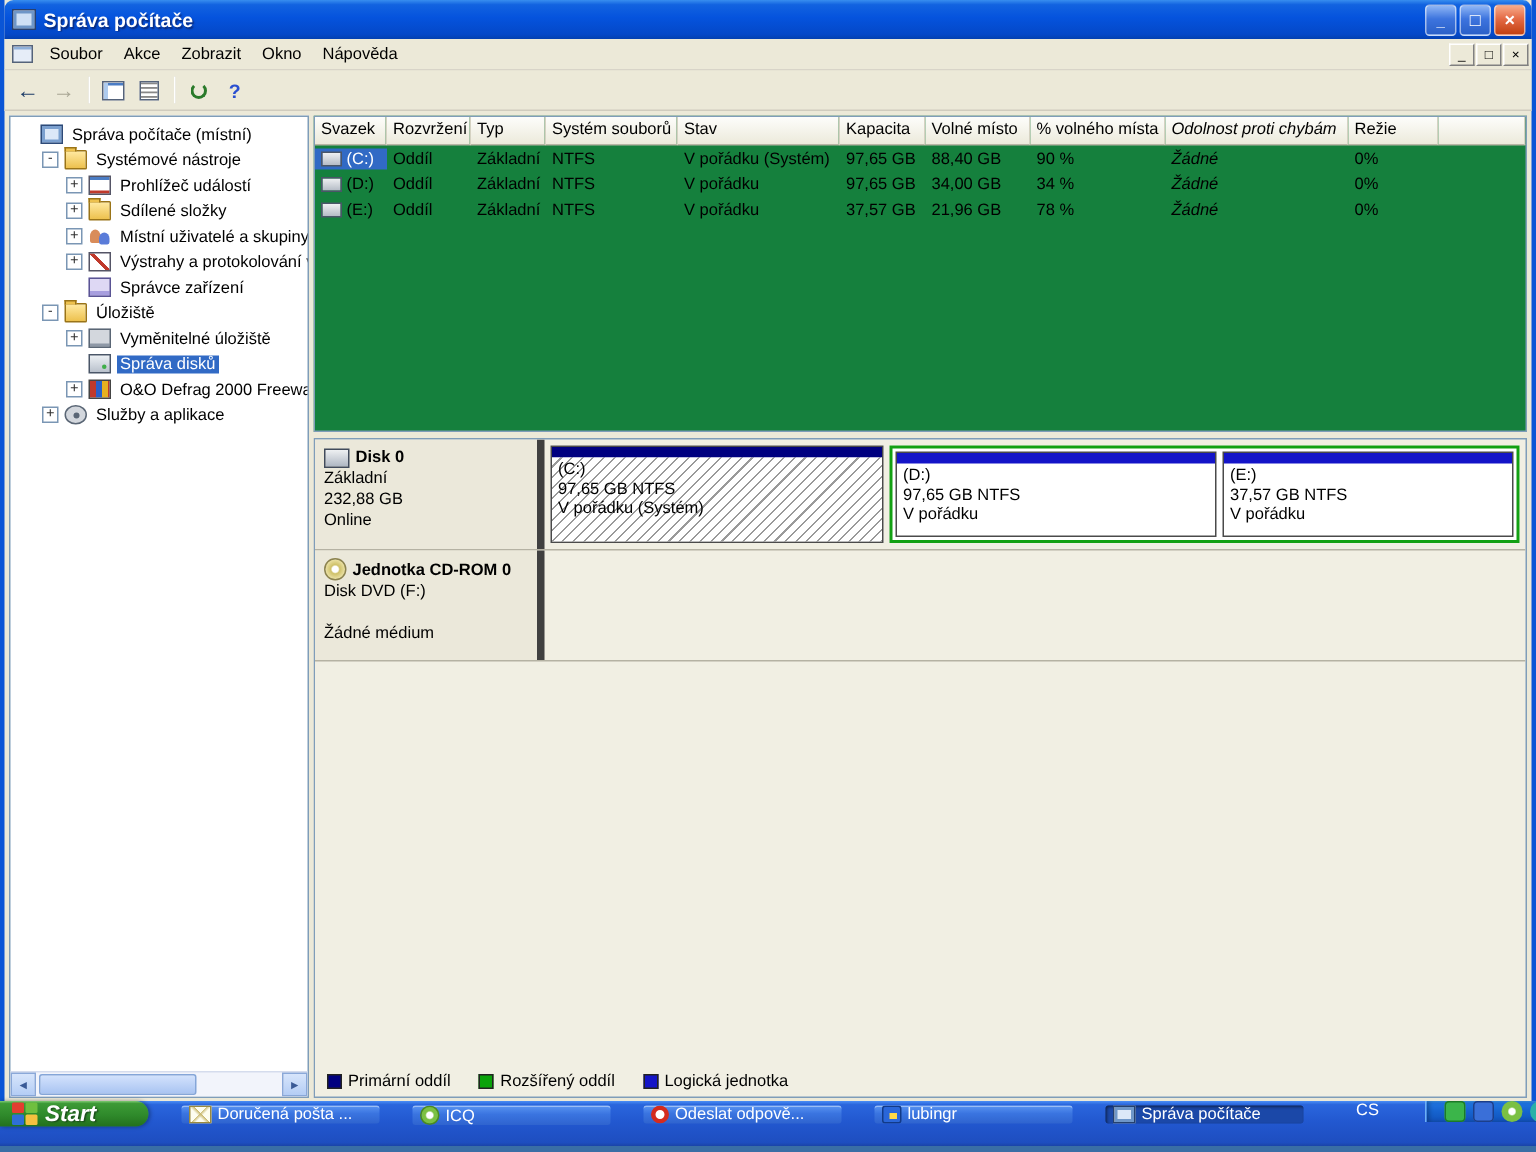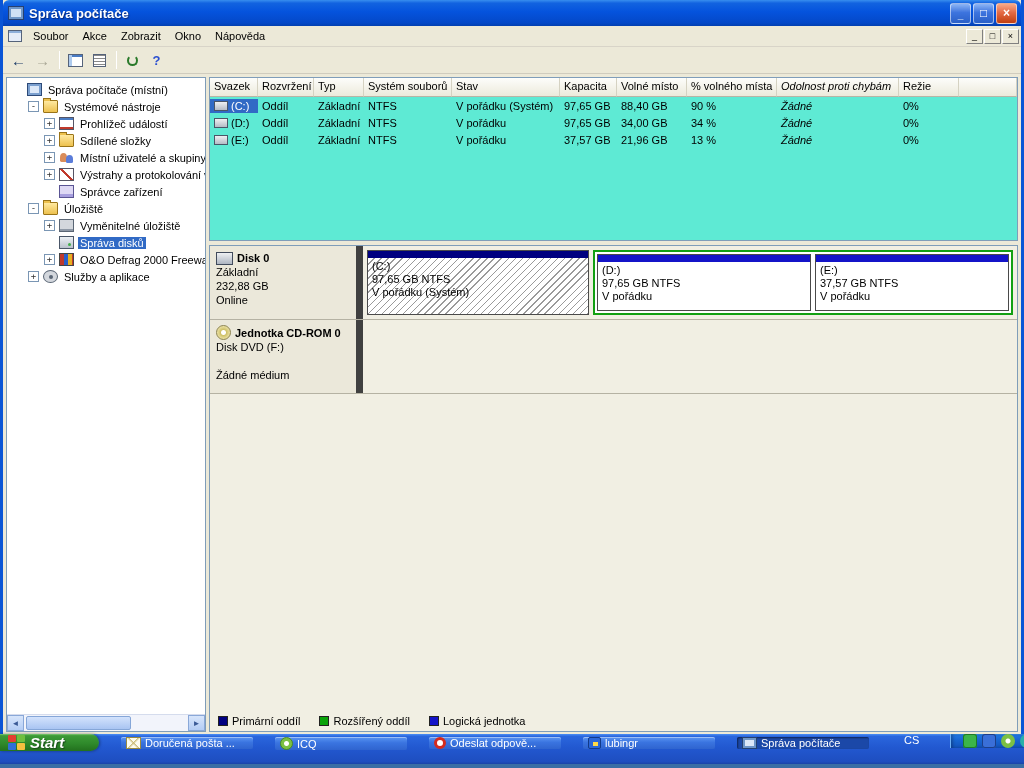--- a/index.html
+++ b/index.html
@@ -78,35 +78,35 @@
   .ic-device { background:#ded8f4; border:1px solid #5a5494; box-shadow:inset 0 -3px 0 #a79ede; }
   .ic-removable { background:#d3d7dd; border:1px solid #5a6675; box-shadow:inset 0 -2px 0 #8e98a6; }
   .ic-disk { background:linear-gradient(#ecf0f4,#b9c1cc); border:1px solid #4a5668; }
   .ic-disk::after { content:""; position:absolute; right:2px; bottom:2px; width:3px; height:3px; border-radius:50%; background:#3fae49; }
   .ic-defrag { border:1px solid #444; background:repeating-linear-gradient(90deg,#c0392b 0 4px,#2a5fc8 4px 8px,#e8b020 8px 12px); }
   .ic-services { background:#d3d7dd; border:1px solid #5a6675; border-radius:50%; }
   .ic-services::after { content:""; position:absolute; left:5px; top:4px; width:4px; height:4px; border-radius:50%; background:#5a6675; }
 
   
   .right-col { flex:1; display:flex; flex-direction:column; gap:4px; overflow:hidden; }
-  .volume-pane { height:164px; flex:none; background:#5eead4; border:1px solid #7f9db9; overflow:hidden; }
+  .volume-pane { height:211px; flex:none; background:#15803d; border:1px solid #7f9db9; overflow:hidden; }
   .vhead { display:flex; height:19px; }
   .hc { flex:none; background:linear-gradient(#fdfdfb,#eceadb); border-right:1px solid #d5d2c2; border-bottom:1px solid #b8b5a5;
         padding:2px 4px; white-space:nowrap; overflow:hidden; }
   .hc.fill { flex:1; }
   .vrow { display:flex; height:17px; align-items:center; }
   .vc { flex:none; padding:1px 4px; white-space:nowrap; overflow:hidden; display:flex; align-items:center; }
   .c0{width:48px;} .c1{width:56px;} .c2{width:50px;} .c3{width:88px;} .c4{width:108px;}
   .c5{width:57px;} .c6{width:70px;} .c7{width:90px;} .c8{width:122px;font-style:italic;} .c9{width:60px;}
   .selcell { background:#316ac5; color:#fff; }
   .ic-vol { width:14px; height:10px; flex:none; margin-right:3px; background:linear-gradient(#eef0f2,#b5bcc6); border:1px solid #4a5668; }
 
   .graphic-pane { flex:1; background:#f1efe3; border:1px solid #7f9db9; position:relative; overflow:hidden; }
   .disk-row { display:flex; border-bottom:1px solid #b5b2a3; height:74px; }
-  .disk-label { width:153px; flex:none; background:#ebe8da; border-right:7px solid #404040; padding:5px 6px; line-height:14px; }
+  .disk-label { width:153px; flex:none; background:#ebe8da; border-right:5px solid #404040; padding:5px 6px; line-height:14px; }
   .disk-label .dtitle { font-weight:bold; display:flex; align-items:center; gap:4px; }
   .ic-hd { width:17px; height:13px; background:linear-gradient(#eef0f2,#aeb6c2); border:1px solid #414b5c; flex:none; }
   .ic-cd { width:15px; height:15px; border-radius:50%; flex:none; border:1px solid #8c834f;
            background:radial-gradient(circle,#fff 2px,#cfc169 3px,#efe6ad 7px); }
   .disk-parts { flex:1; display:flex; padding:4px; gap:4px; align-items:stretch; }
   .part { border:1px solid #4a4a4a; background:#fff; display:flex; flex-direction:column; overflow:hidden; }
   .part .pbar { height:7px; flex:none; }
   .pbar.primary { background:#000080; }
   .pbar.logical { background:#1414c8; }
   .pbody { flex:1; padding:2px 4px; line-height:13px; white-space:nowrap; overflow:hidden; }
@@ -329,21 +329,21 @@
             <span class="vc c0">
                 <span class="ic-vol"></span>
                 <span>(E:)</span>
               </span>
             <span class="vc c1">Oddíl</span>
             <span class="vc c2">Základní</span>
             <span class="vc c3">NTFS</span>
             <span class="vc c4">V pořádku</span>
             <span class="vc c5">37,57 GB</span>
             <span class="vc c6">21,96 GB</span>
-            <span class="vc c7">13 %</span>
+            <span class="vc c7">78 %</span>
             <span class="vc c8">Žádné</span>
             <span class="vc c9">0%</span>
           </div>
         </div>
 
         <div class="graphic-pane">
 
           <div class="disk-row">
             <div class="disk-label">
               <div class="dtitle">

